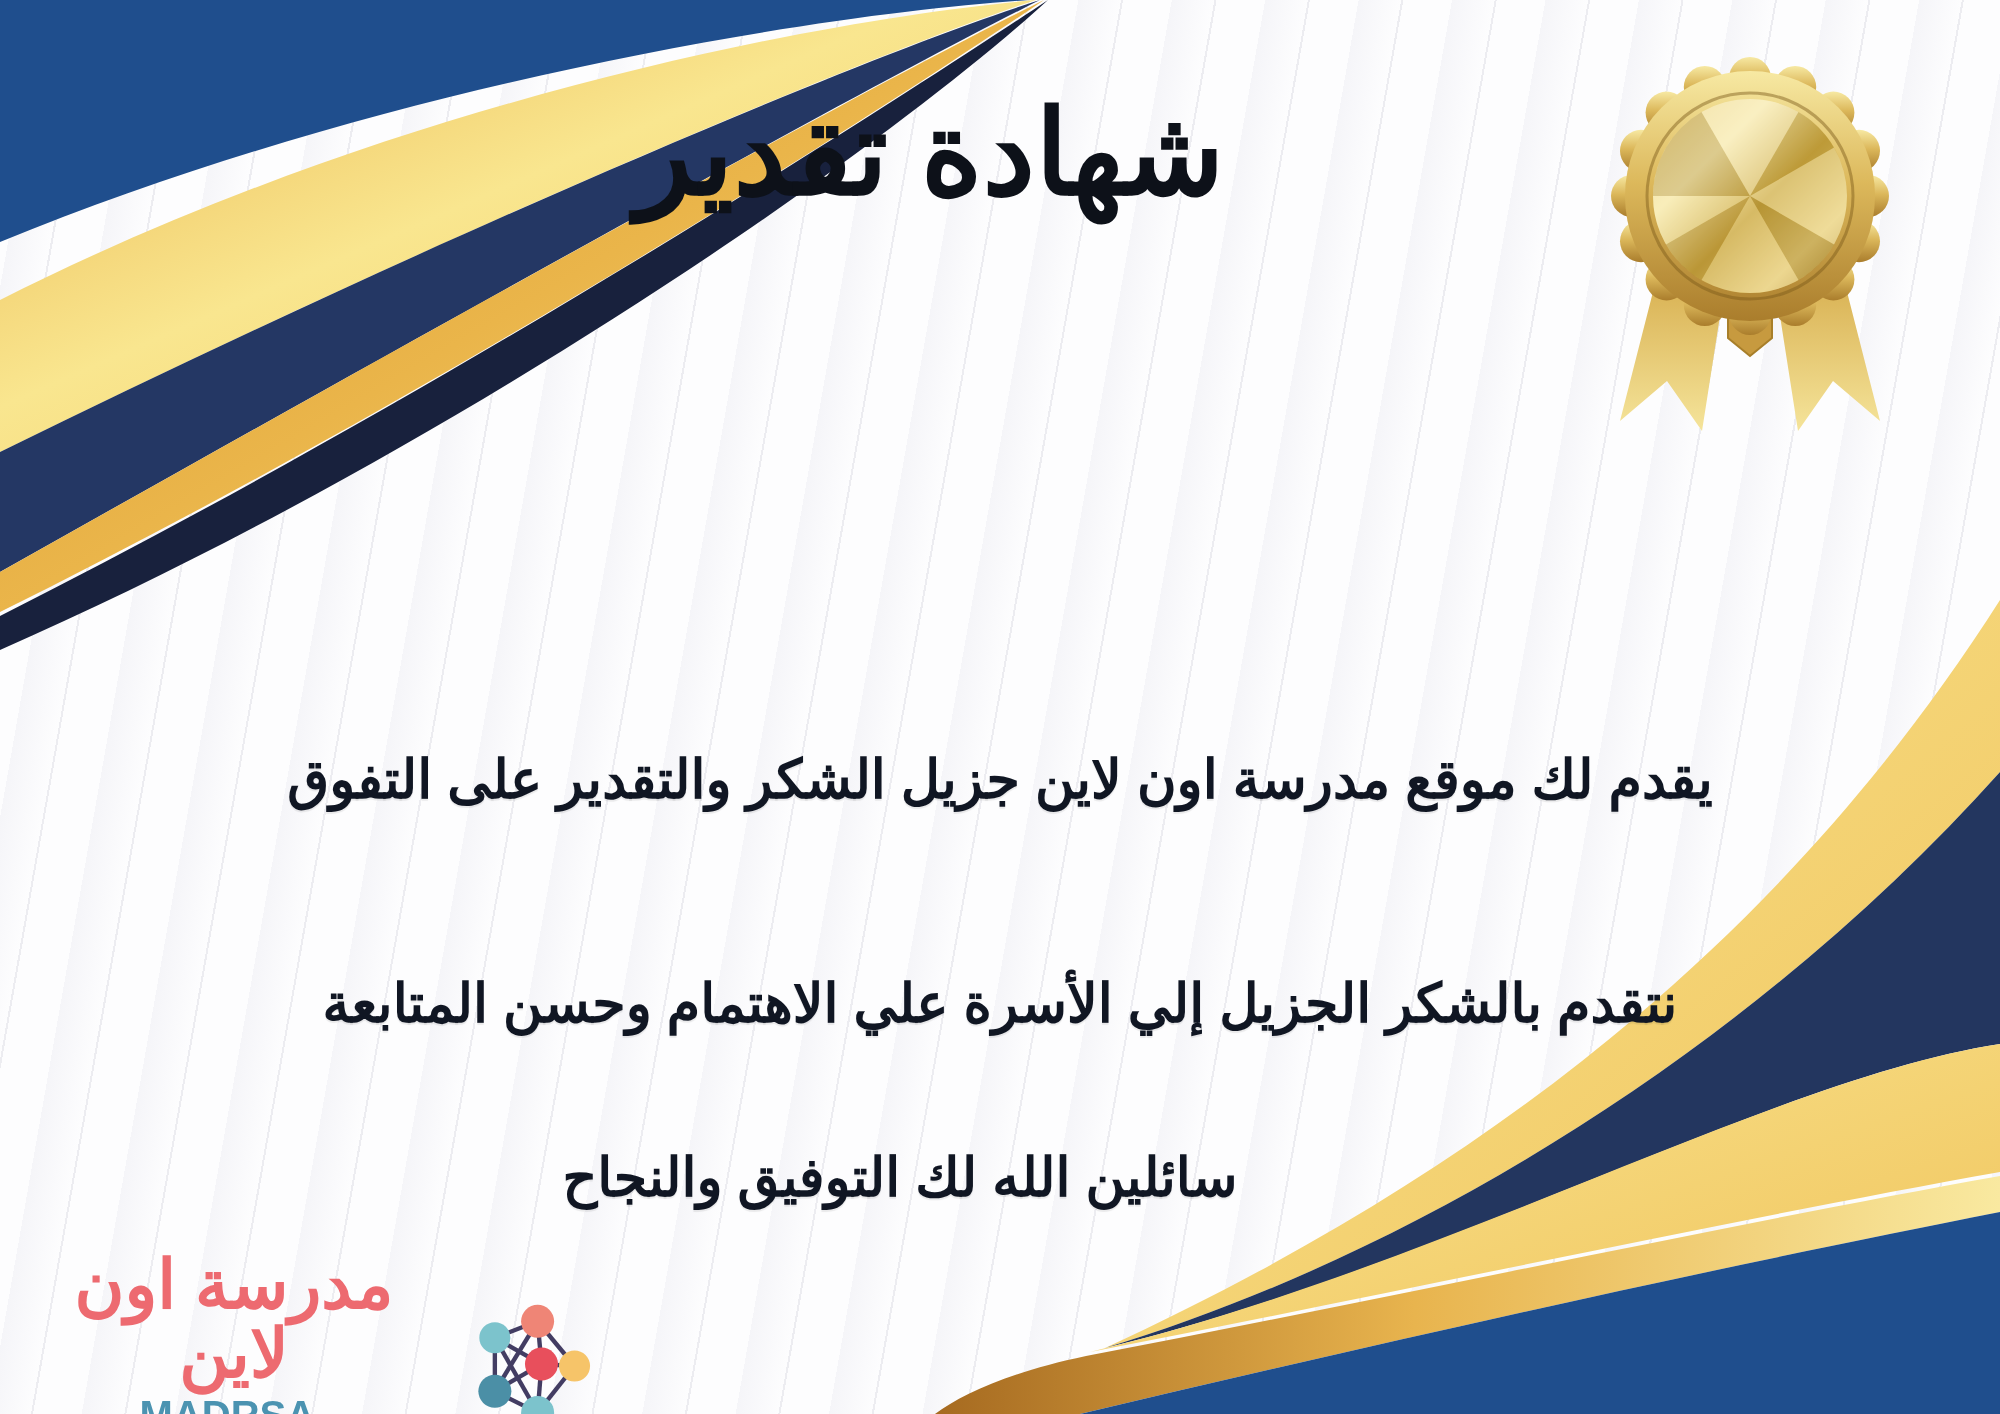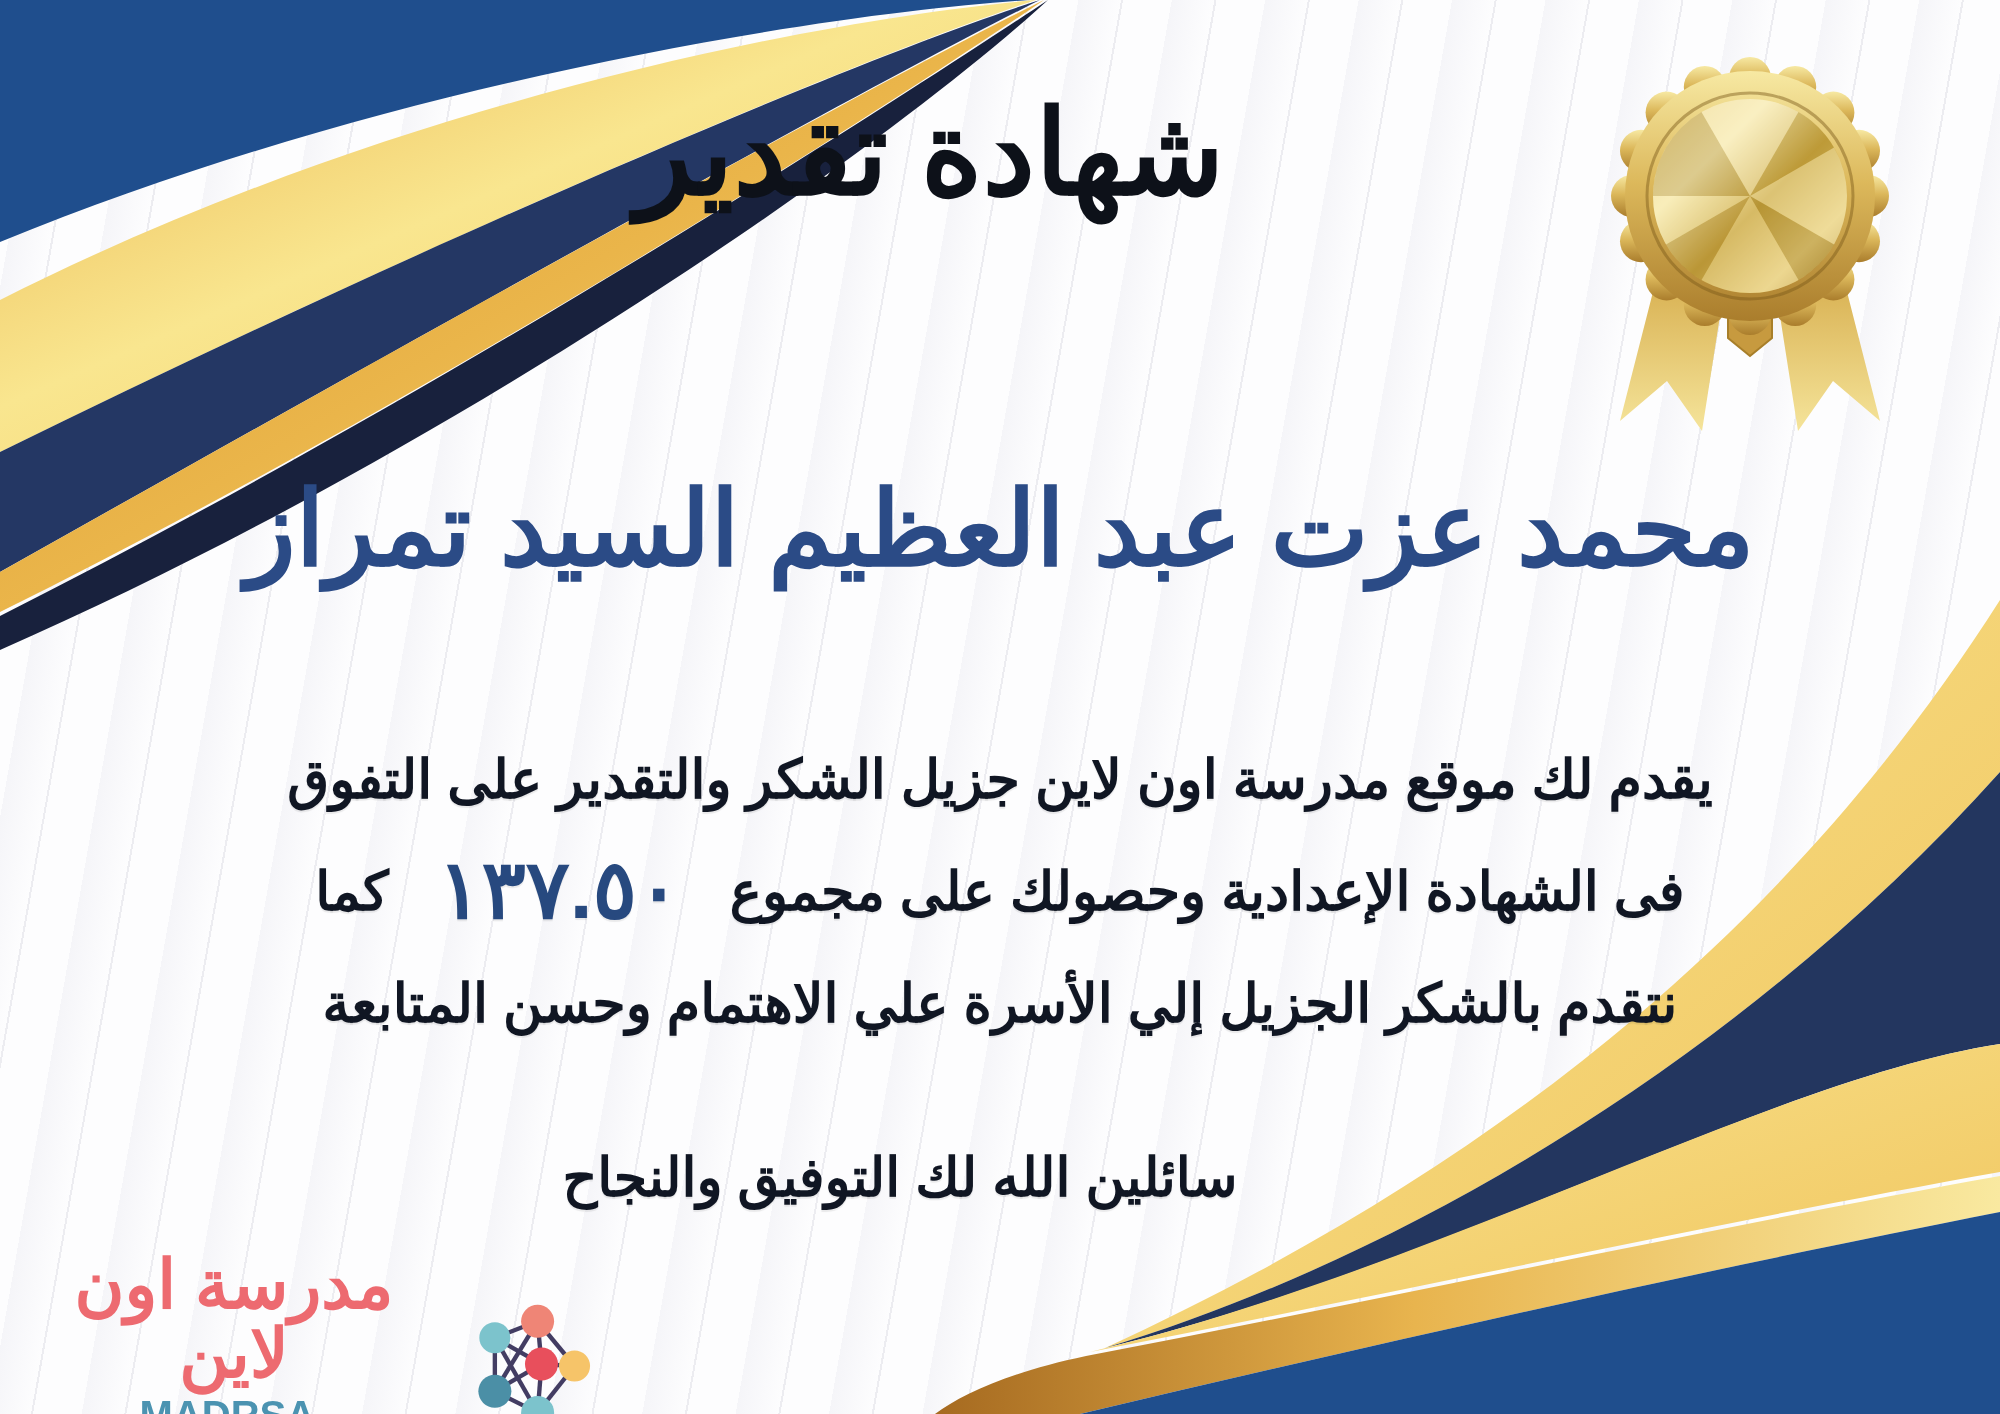--- a/index.html
+++ b/index.html
@@ -142,29 +142,23 @@
         <path d="M0,0 L-84,48.5 A97,97 0 0 1 -97,0 Z" fill="rgba(255,248,215,0.3)"></path>
         <path d="M0,0 L-97,0 A97,97 0 0 1 -48.5,-84 Z" fill="rgba(120,85,15,0.2)"></path>
         <path d="M0,0 L-48.5,-84 A97,97 0 0 1 48.5,-84 Z" fill="rgba(255,250,225,0.38)"></path>
         <path d="M0,0 L48.5,-84 A97,97 0 0 1 84,-48.5 Z" fill="rgba(120,85,15,0.15)"></path>
       </g>
     </g>
   </svg>
 
   <div class="txt title" dir="rtl">شهادة تقدير</div>
 
-  <div class="txt name" dir="rtl">محمد عزت عبد العظيم السيد تمراز</div>
 
   <div class="txt bline line1" dir="rtl">يقدم لك موقع مدرسة اون لاين جزيل الشكر  والتقدير على التفوق</div>
 
-  <div class="txt bline line2" dir="rtl">
-    <span>فى الشهادة الإعدادية وحصولك على مجموع</span>
-    <span class="score">١٣٧.٥٠</span>
-    <span>كما</span>
-  </div>
 
   <div class="txt bline line3" dir="rtl">نتقدم  بالشكر الجزيل إلي الأسرة علي الاهتمام وحسن المتابعة</div>
 
   <div class="txt bline closing" dir="rtl">سائلين الله لك التوفيق  والنجاح</div>
 
   <div class="logo">
     <div class="logo-text">
       <div class="logo-ar" dir="rtl">مدرسة اون لاين</div>
       <div class="logo-en">MADRSA-ONLINE.COM</div>
     </div>

